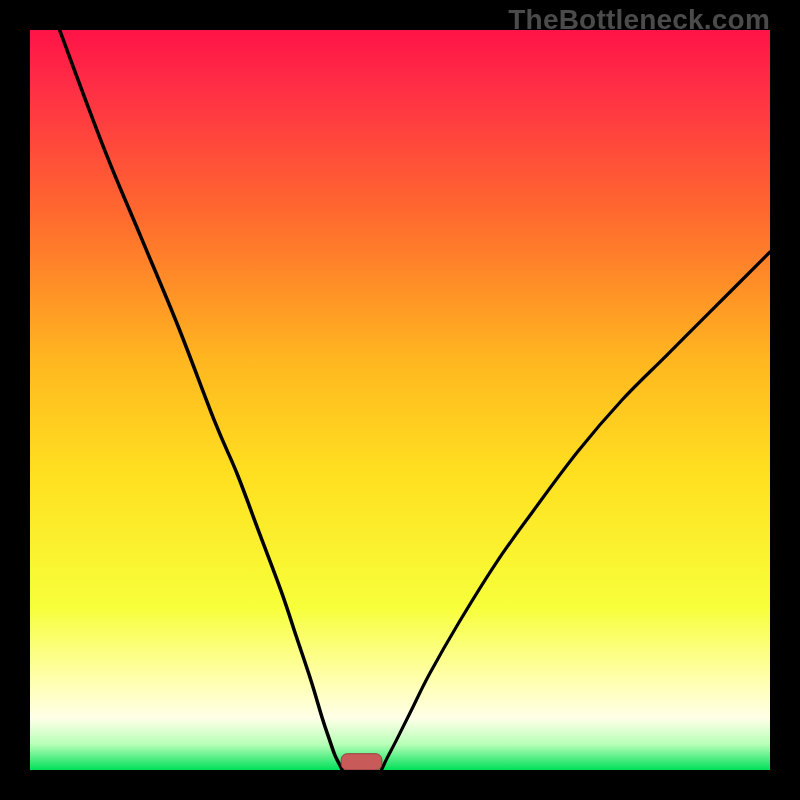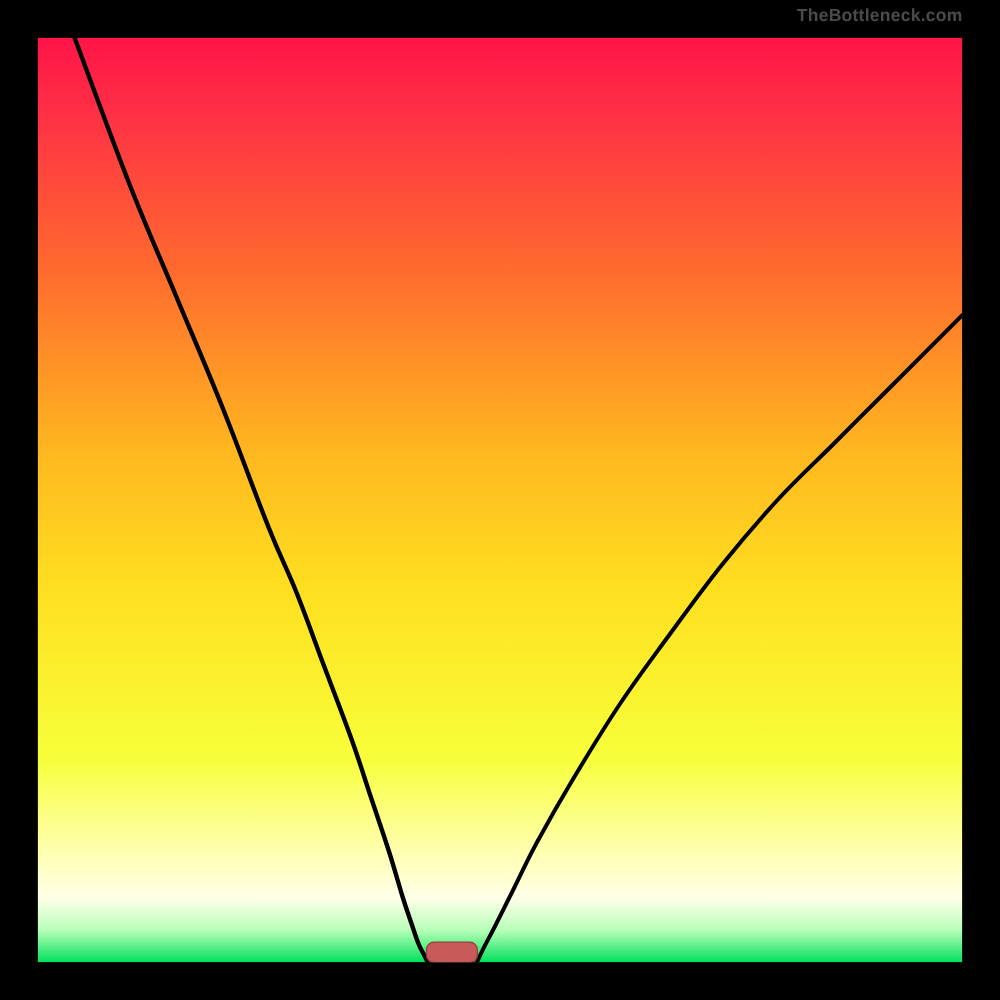--- a/index.html
+++ b/index.html
@@ -24,21 +24,21 @@
     top: 30px;
     width: 740px;
     height: 740px;
     overflow: hidden;
   }
   .watermark {
     position: absolute;
     top: 4px;
     right: 30px;
     font-family: Arial, Helvetica, sans-serif;
-    font-size: 14px;
+    font-size: 28px;
     font-weight: 600;
     color: #4b4b4b;
     letter-spacing: 0.2px;
   }
   svg { display: block; }
 </style>
 </head>
 <body>
 
 <div class="frame">

